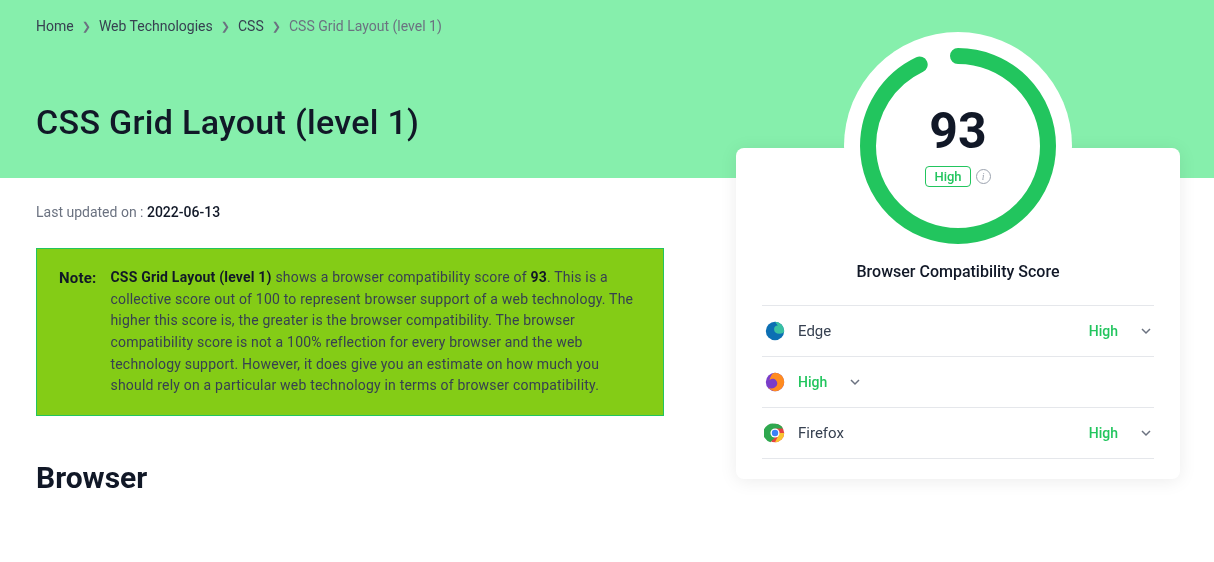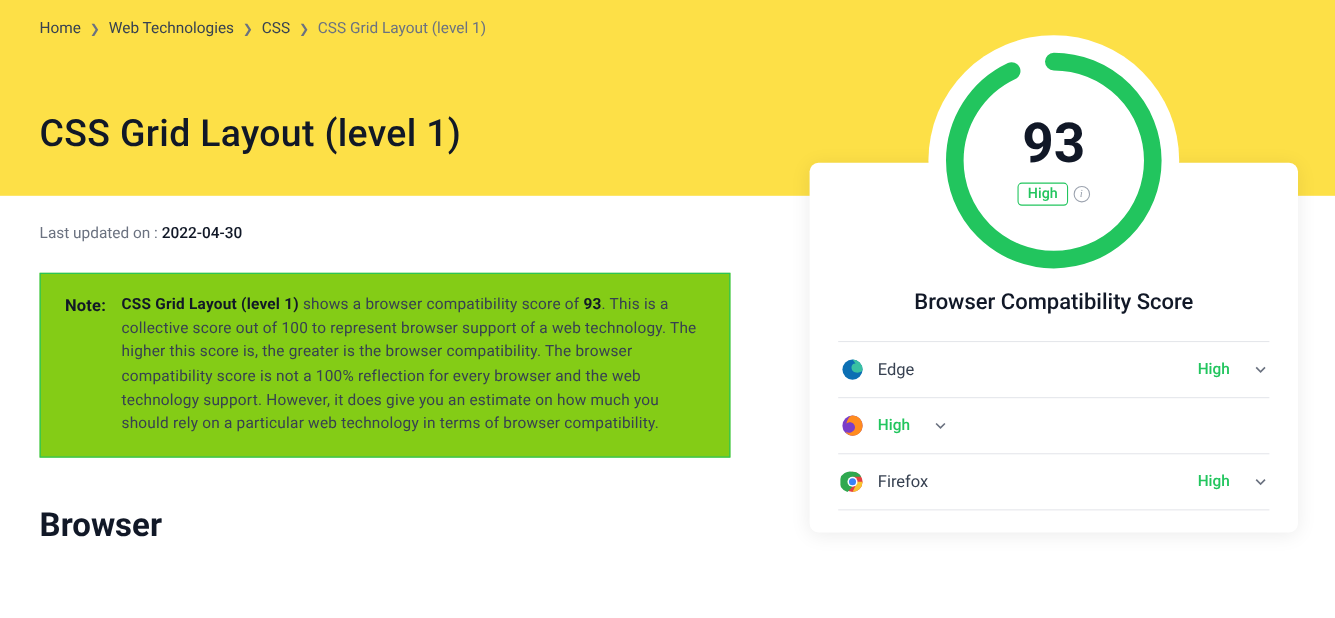--- a/index.html
+++ b/index.html
@@ -6,21 +6,21 @@
   body {
     font-family: -apple-system, BlinkMacSystemFont, "Segoe UI", Roboto, Arial, sans-serif;
     background: #fff;
     color: #1f2937;
     width: 1214px;
     height: 562px;
     overflow: hidden;
     position: relative;
   }
   .header-band {
-    background: #fde047;
+    background: #86efac;
     padding: 18px 36px 36px 36px;
     position: relative;
   }
   .breadcrumb {
     font-size: 14px;
     color: #374151;
     margin-bottom: 68px;
     display: flex;
     align-items: center;
     gap: 8px;
@@ -119,21 +119,21 @@
     color: #9ca3af;
     font-size: 10px;
     font-style: italic;
     display: inline-flex;
     align-items: center;
     justify-content: center;
     font-family: serif;
   }
   .card-title {
     text-align: center;
-    font-size: 20px;
+    font-size: 16px;
     font-weight: 500;
     color: #111827;
     margin-bottom: 24px;
   }
   .browser-row {
     display: flex;
     align-items: center;
     padding: 14px 2px;
     border-top: 1px solid #e5e7eb;
     gap: 12px;
@@ -175,21 +175,21 @@
     <span class="sep">❯</span>
     <span class="link">CSS</span>
     <span class="sep">❯</span>
     <span class="current">CSS Grid Layout (level 1)</span>
   </div>
   <h1 class="page-title">CSS Grid Layout (level 1)</h1>
 </div>
 
 <div class="main-left">
   <div class="updated">
-    <span>Last updated on : </span><span class="date">2022-04-30</span>
+    <span>Last updated on : </span><span class="date">2022-06-13</span>
   </div>
 
   <div class="note-box">
     <div class="note-label">Note:</div>
     <div class="note-body">
       <strong>CSS Grid Layout (level 1)</strong><span> shows a browser compatibility score of </span><strong>93</strong><span>. This is a collective score out of 100 to represent browser support of a web technology. The higher this score is, the greater is the browser compatibility. The browser compatibility score is not a 100% reflection for every browser and the web technology support. However, it does give you an estimate on how much you should rely on a particular web technology in terms of browser compatibility.</span>
     </div>
   </div>
 
   <h2 class="overview-title">Browser</h2>

